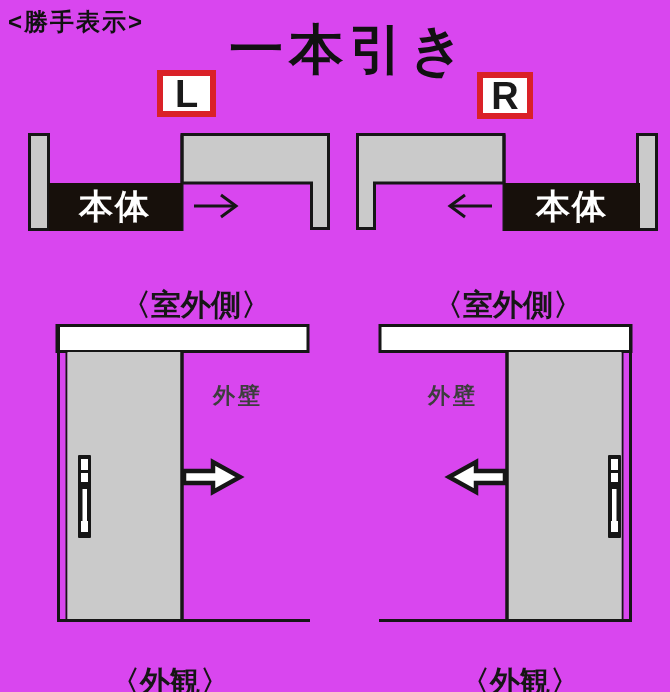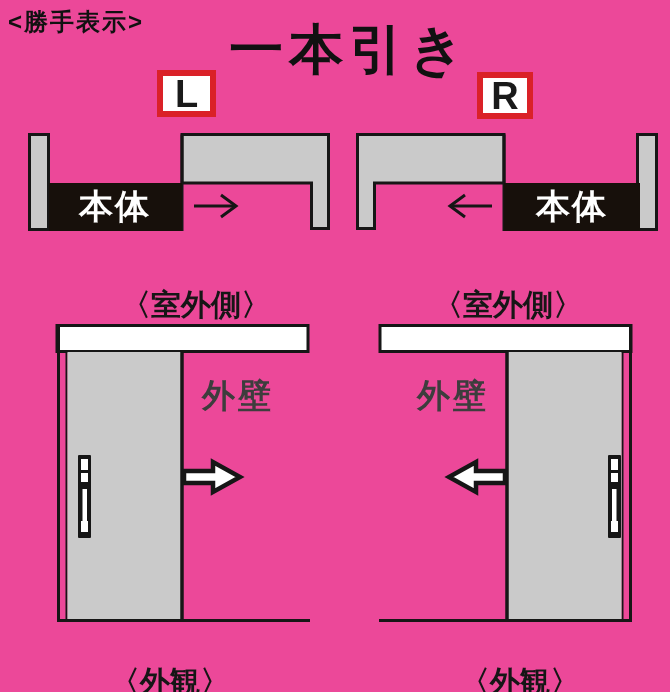--- a/index.html
+++ b/index.html
@@ -1,40 +1,40 @@
 <!DOCTYPE html>
 <html style="--red: #da2128; --gray: #cacaca; --line: #161616; --body: #17100b; --wall: #3d3d3d;"><head>
 <meta charset="utf-8">
 <style>
   :root{
     --red:#da2128; --gray:#cacaca; --line:#161616; --body:#17100b; --wall:#3d3d3d;
   }
   html,body{margin:0;padding:0;background:#fff;}
-  .canvas{position:relative;width:670px;height:692px;background:#ec4899;overflow:hidden;
+  .canvas{position:relative;width:670px;height:692px;background:#d946ef;overflow:hidden;
           font-family:"Liberation Sans",sans-serif;color:#111;}
   .abs{position:absolute;}
   .note{left:8px;top:6px;font-size:24px;font-weight:700;letter-spacing:2px;white-space:nowrap;}
   .title{left:350px;top:14px;transform:translateX(-50%);font-size:54px;font-weight:700;
          letter-spacing:6px;white-space:nowrap;}
   .badge{border:6px solid var(--red);background:#fff;display:flex;align-items:center;
          justify-content:center;font-weight:600;line-height:1;font-size:38px;color:#1a1a1a;}
   .badge-l{left:157px;top:70px;width:47px;height:35px;}
   .badge-r{left:477px;top:72px;width:44px;height:35px;}
   .plan{width:302px;height:100px;text-decoration:underline;}
   .plan-left{left:28px;top:133px;}
   .plan-right{left:356px;top:133px;}
   .body-label{position:absolute;color:#fff;font-size:34px;font-weight:700;white-space:nowrap;
               transform:translate(-50%,-50%);letter-spacing:2px;}
   .caption{transform:translateX(-50%);font-weight:600;white-space:nowrap;color:#161616;}
   .cap-outdoor{font-size:30px;top:256px;margin-top:29px;}
   .cap-exterior{font-size:30px;top:662px;text-align:right;}
   .elev{width:256px;height:300px;}
   .elev-left{left:55px;top:323px;}
   .elev-right{left:378px;top:323px;}
-  .wall-label{position:absolute;font-size:33px;font-weight:600;color:var(--wall);
+  .wall-label{position:absolute;font-size:22px;font-weight:600;color:var(--wall);
               letter-spacing:3px;transform:translate(-50%,-50%);white-space:nowrap;}
   svg{display:block;position:absolute;left:0;top:0;}
   .f-gray{fill:var(--gray);} .f-white{fill:#fff;} .f-body{fill:var(--body);} .f-black{fill:var(--line);}
   .nf{fill:none;}
   .st{stroke:var(--line);}
   .sw2{stroke-width:2;} .sw3{stroke-width:3;} .sw35{stroke-width:3.5;} .sw45{stroke-width:4.5;}
 </style>
 </head>
 <body>
 

